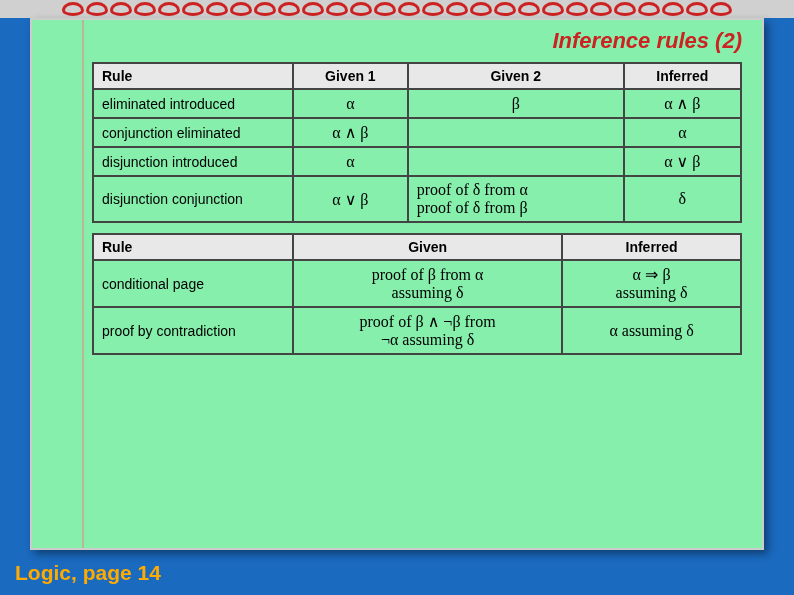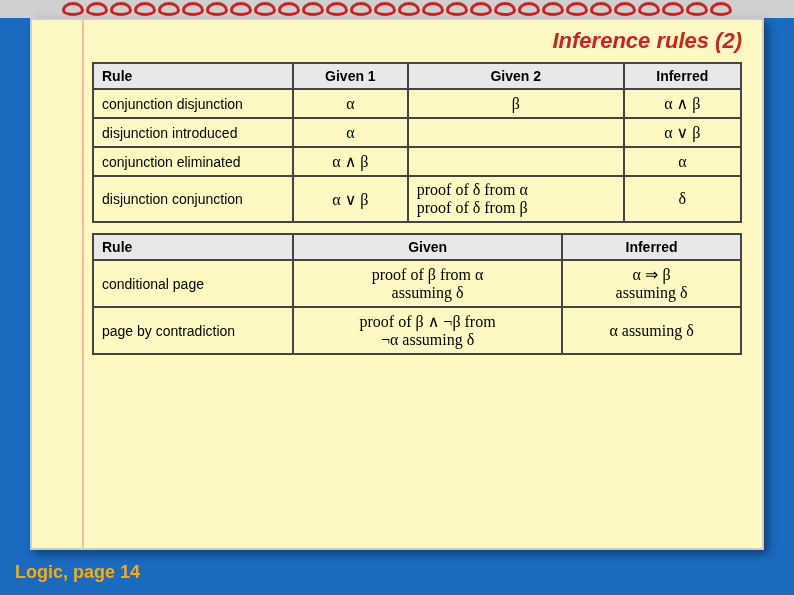--- a/index.html
+++ b/index.html
@@ -12,21 +12,21 @@
       position: relative;
     }
 
     
     .notebook {
       position: absolute;
       top: 18px;
       left: 30px;
       right: 30px;
       bottom: 45px;
-      background: #fef9c3;
+      background: #86efac;
       border: 2px solid #ccc;
       box-shadow: 4px 4px 8px rgba(0,0,0,0.4);
     }
 
     
     .spirals {
       position: absolute;
       top: 0;
       left: 0;
       right: 0;
@@ -111,21 +111,21 @@
     }
 
     .footer-left {
       color: #ffff00;
       font-size: 15px;
       font-weight: bold;
     }
 
     .footer-right {
       color: #ffaa00;
-      font-size: 18px;
+      font-size: 21px;
       font-weight: bold;
     }
 
     
     .margin-line {
       position: absolute;
       top: 0;
       bottom: 0;
       left: 50px;
       width: 2px;
@@ -178,36 +178,36 @@
       <thead>
         <tr>
           <th>Rule</th>
           <th>Given 1</th>
           <th>Given 2</th>
           <th>Inferred</th>
         </tr>
       </thead>
       <tbody>
         <tr>
-          <td>conjunction disjunction</td>
+          <td>eliminated introduced</td>
           <td><span class="greek">α</span></td>
           <td><span class="greek">β</span></td>
           <td><span class="greek">α ∧ β</span></td>
+        </tr>
+        <tr>
+          <td>conjunction eliminated</td>
+          <td><span class="greek">α ∧ β</span></td>
+          <td></td>
+          <td><span class="greek">α</span></td>
         </tr>
         <tr>
           <td>disjunction introduced</td>
           <td><span class="greek">α</span></td>
           <td></td>
           <td><span class="greek">α ∨ β</span></td>
-        </tr>
-        <tr>
-          <td>conjunction eliminated</td>
-          <td><span class="greek">α ∧ β</span></td>
-          <td></td>
-          <td><span class="greek">α</span></td>
         </tr>
         <tr>
           <td>disjunction conjunction</td>
           <td><span class="greek">α ∨ β</span></td>
           <td style="text-align:left; font-size:13px;">
             <span class="greek">proof of δ from α</span><br>
             <span class="greek">proof of δ from β</span>
           </td>
           <td><span class="greek">δ</span></td>
         </tr>
@@ -228,21 +228,21 @@
           <td style="text-align:center; font-size:13px;">
             <span class="greek">proof of β from α</span><br>
             <span class="greek">assuming δ</span>
           </td>
           <td style="font-size:13px;">
             <span class="greek">α ⇒ β</span><br>
             <span class="greek">assuming δ</span>
           </td>
         </tr>
         <tr>
-          <td>page by contradiction</td>
+          <td>proof by contradiction</td>
           <td style="text-align:center; font-size:13px;">
             <span class="greek">proof of β ∧ ¬β from</span><br>
             <span class="greek">¬α assuming δ</span>
           </td>
           <td style="font-size:13px;">
             <span class="greek">α assuming δ</span>
           </td>
         </tr>
       </tbody>
     </table>

